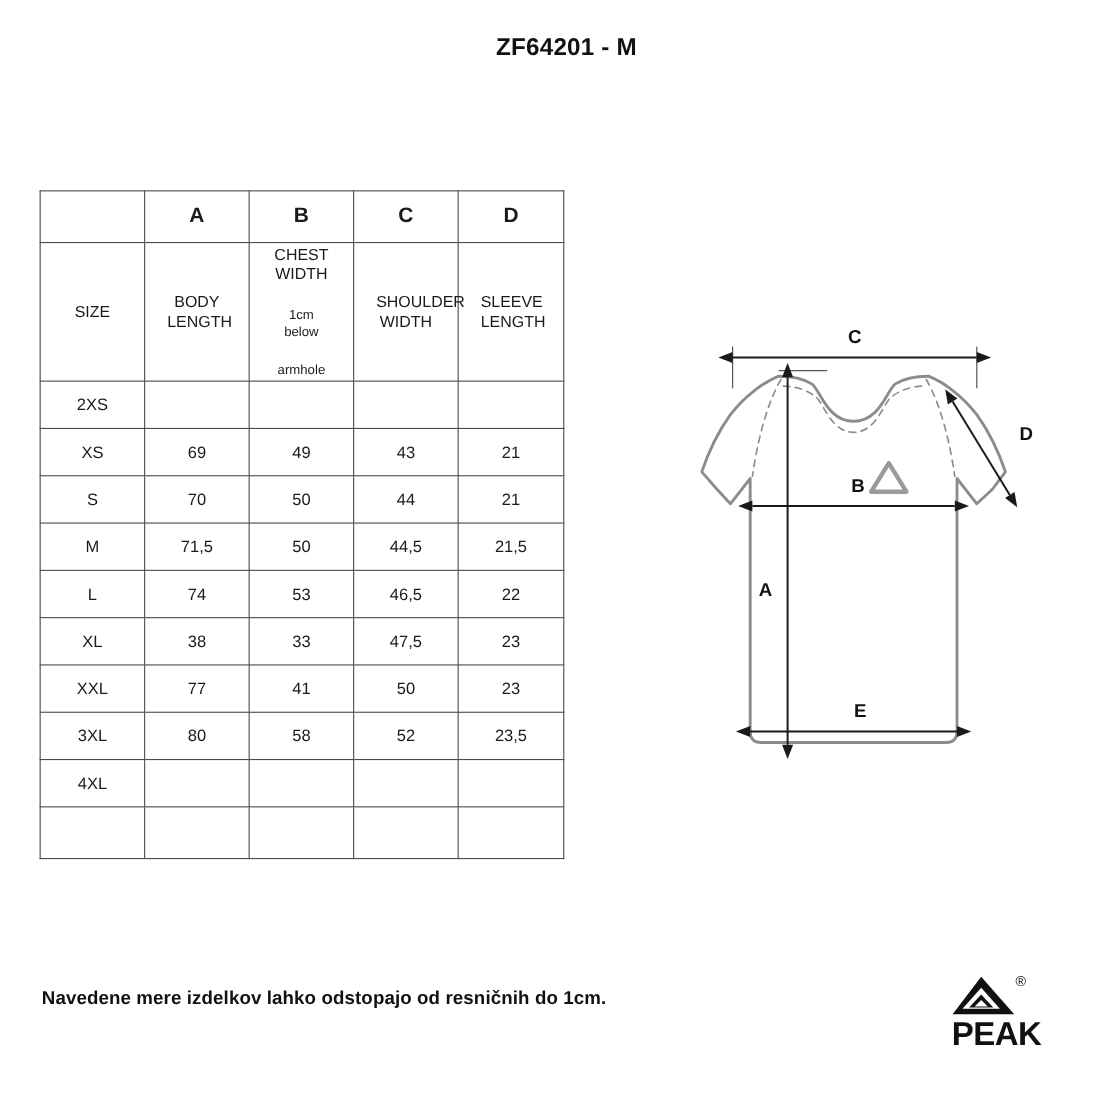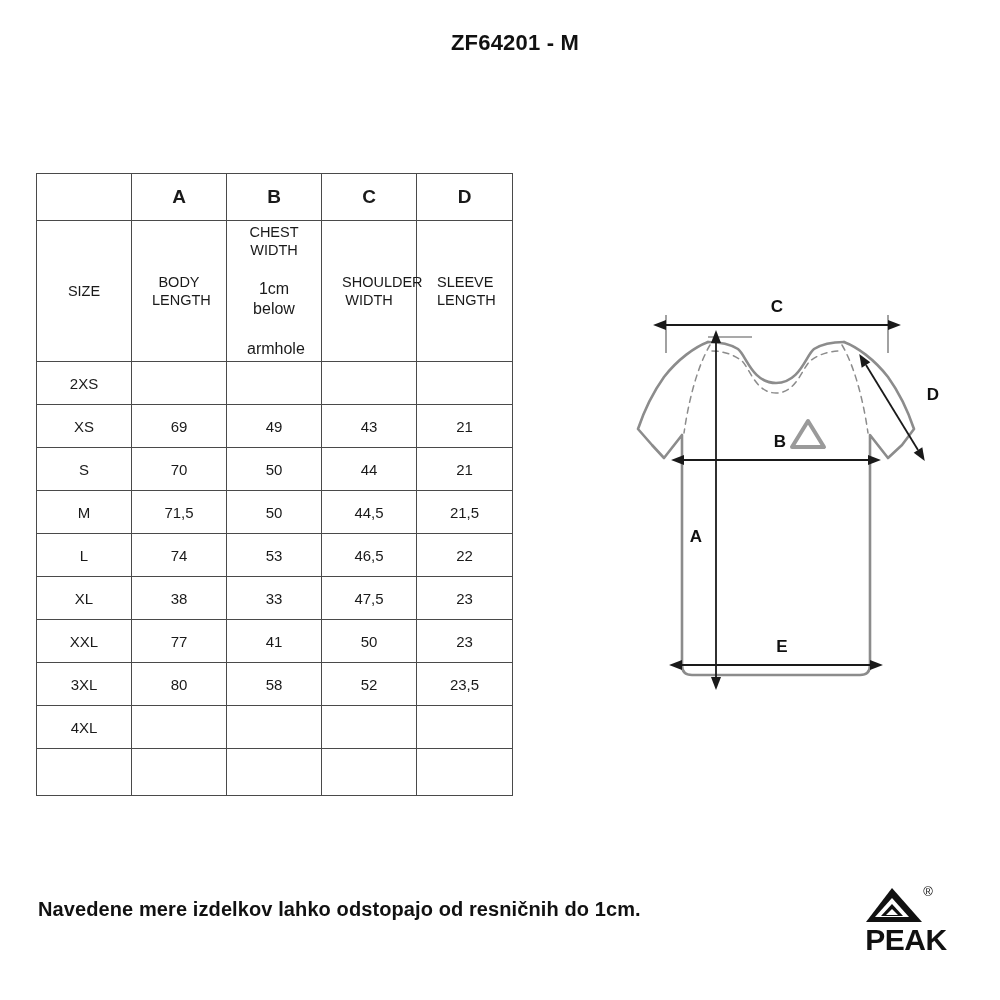--- a/index.html
+++ b/index.html
@@ -63,21 +63,21 @@
     font-weight: bold;
     font-size: 19px;
   }
   tr.head-row td {
     height: 104px;
     line-height: 1.25;
     font-size: 14.5px;
     padding: 2px 20px;
   }
   tr.head-row td .hdr-line { display: block; }
-  tr.head-row td.hdr-note .hdr-line.small { font-size: 16px; margin-top: 20px; }
+  tr.head-row td.hdr-note .hdr-line.small { font-size: 12px; margin-top: 20px; }
 
   tr.data-row td {
     height: 42px;
     font-size: 15px;
   }
   tr.blank-row td {
     height: 46px;
   }
 
   
@@ -87,21 +87,21 @@
     top: 295px;
     width: 330px;
     height: 420px;
   }
 
   
   #footer-note {
     position: absolute;
     left: 38px;
     top: 898px;
-    font-size: 20px;
+    font-size: 17px;
     font-weight: bold;
     color: #111111;
     letter-spacing: 0.1px;
   }
   #peak-logo {
     position: absolute;
     left: 862px;
     top: 884px;
     width: 92px;
     height: 72px;

